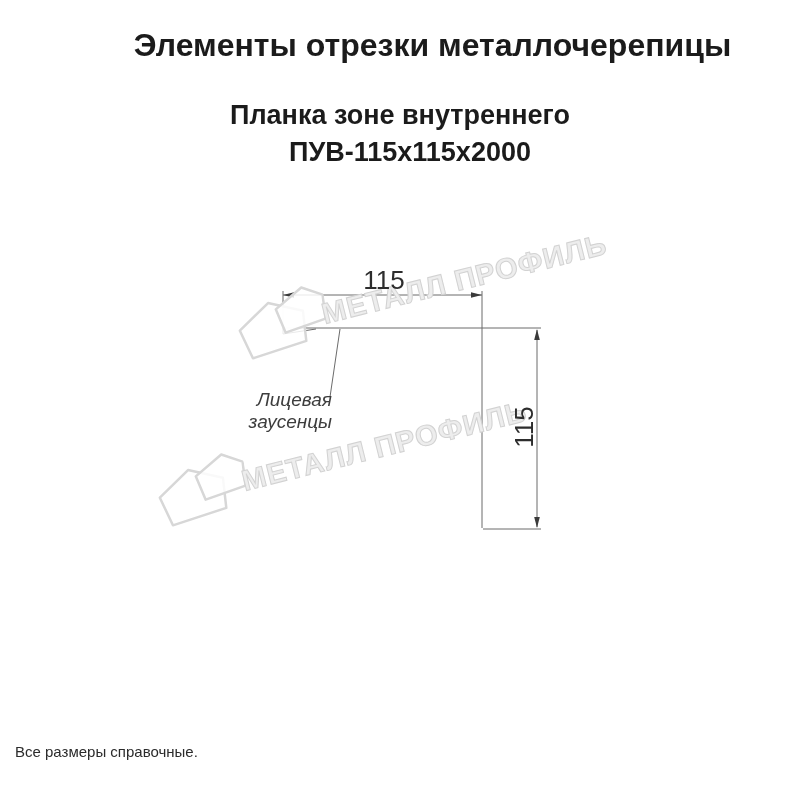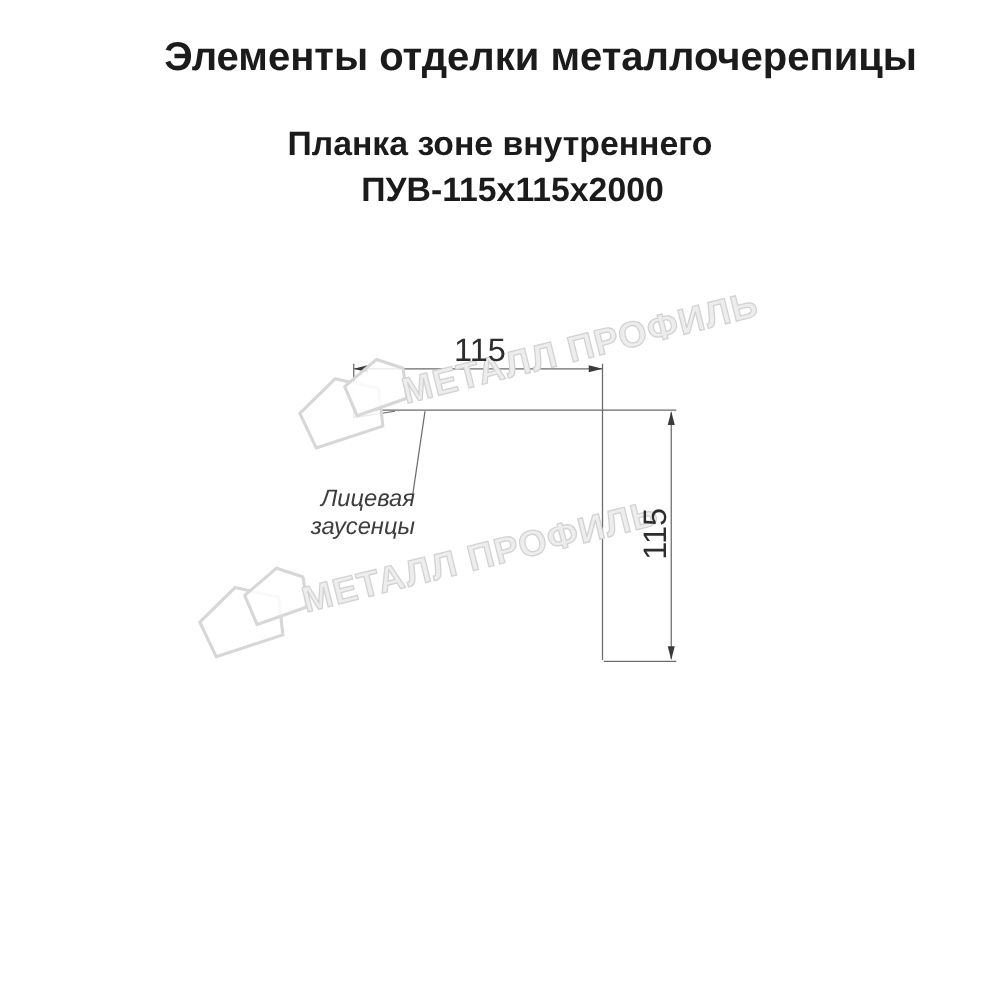--- a/index.html
+++ b/index.html
@@ -40,21 +40,21 @@
     text-align:right;font-size:19px;line-height:22px;color:#3d3d3d;font-style:italic;
   }
   .footer-notes{
     position:absolute;z-index:3;left:15px;top:740px;
     font-size:15px;line-height:24px;color:#2b2b2b;
   }
 </style>
 </head>
 <body>
 
-<div class="page-title">Элементы отделки металлочерепицы</div>
+<div class="page-title">Элементы отрезки металлочерепицы</div>
 <div class="product-name">Планка зоне внутреннего</div>
 <div class="product-code">ПУВ-115х115х2000</div>
 
 <svg class="drawing-svg" width="800" height="800" viewBox="0 0 800 800">
 
   <line x1="283" y1="328" x2="541" y2="328" stroke="#6b6b6b" stroke-width="1"></line>
 
   <line x1="482" y1="291" x2="482" y2="528" stroke="#6b6b6b" stroke-width="1"></line>
 
   <polyline points="283,328 283,334 316,329" fill="none" stroke="#6b6b6b" stroke-width="1"></polyline>
@@ -91,13 +91,14 @@
 
 <div class="dim-label dim-label-h">115</div>
 <div class="dim-label dim-label-v">115</div>
 
 <div class="face-label">
   <div>Лицевая</div>
   <div>заусенцы</div>
 </div>
 
 <div class="footer-notes">
+  <div>Все размеры справочные.</div>
 </div>
 
 </body></html>

